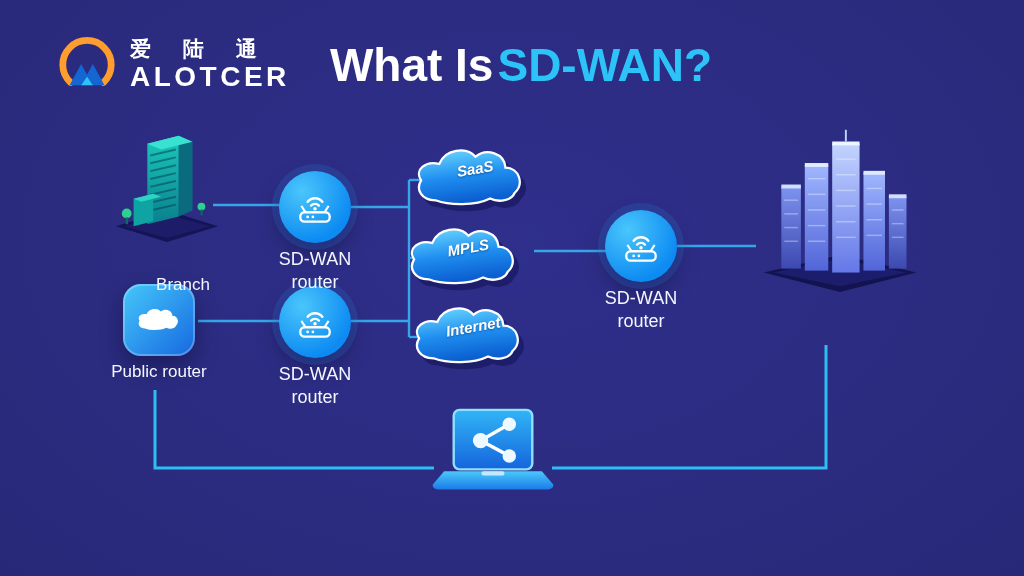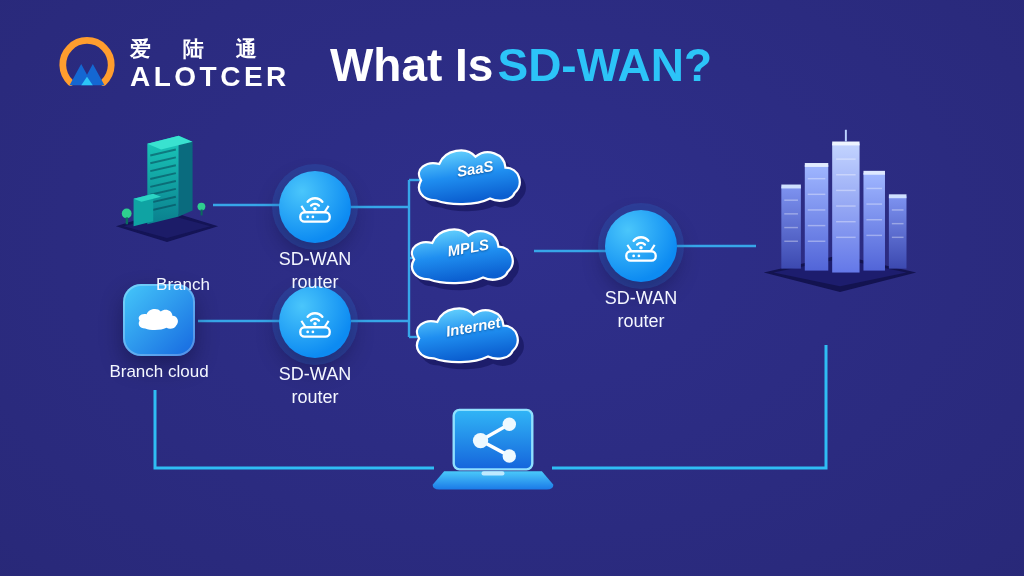--- a/index.html
+++ b/index.html
@@ -136,21 +136,21 @@
         <rect x="94.2" y="95" width="2" height="6" fill="#0a6b5e"></rect>
     </svg>
   </div>
   <div class="abs label" style="left:124px;top:240px;width:118px;margin-top:35px;">Branch</div>
 
   <div class="abs node tile" style="left:123px;top:284px;">
     <svg width="46" height="30" viewBox="0 0 130 80">
       <path d="M26 64 C10 64 4 52 10 42 C2 30 16 20 30 24 C36 8 60 4 70 16 C82 6 102 12 103 28 C118 28 124 46 113 56 C110 64 96 67 86 62 C70 70 42 70 26 64 Z" fill="#ffffff"></path>
     </svg>
   </div>
-  <div class="abs label" style="left:96px;top:362px;width:126px;">Branch cloud</div>
+  <div class="abs label" style="left:96px;top:362px;width:126px;">Public router</div>
 
   <div class="abs node router" style="left:279px;top:171px;">
     <svg width="42" height="36" viewBox="0 0 40 34">
       <path d="M13 12 a9 9 0 0 1 14 0" stroke="#fff" stroke-width="2.3" fill="none" stroke-linecap="round"></path>
       <path d="M16.3 15.6 a5.2 5.2 0 0 1 7.4 0" stroke="#fff" stroke-width="2.3" fill="none" stroke-linecap="round"></path>
       <circle cx="20" cy="18.6" r="1.7" fill="#fff"></circle>
       <line x1="11" y1="22" x2="7" y2="16" stroke="#fff" stroke-width="2"></line>
       <line x1="29" y1="22" x2="33" y2="16" stroke="#fff" stroke-width="2"></line>
       <rect x="6" y="22" width="28" height="9" rx="4" fill="none" stroke="#fff" stroke-width="2.2"></rect>
       <circle cx="13" cy="26.5" r="1.3" fill="#fff"></circle>

